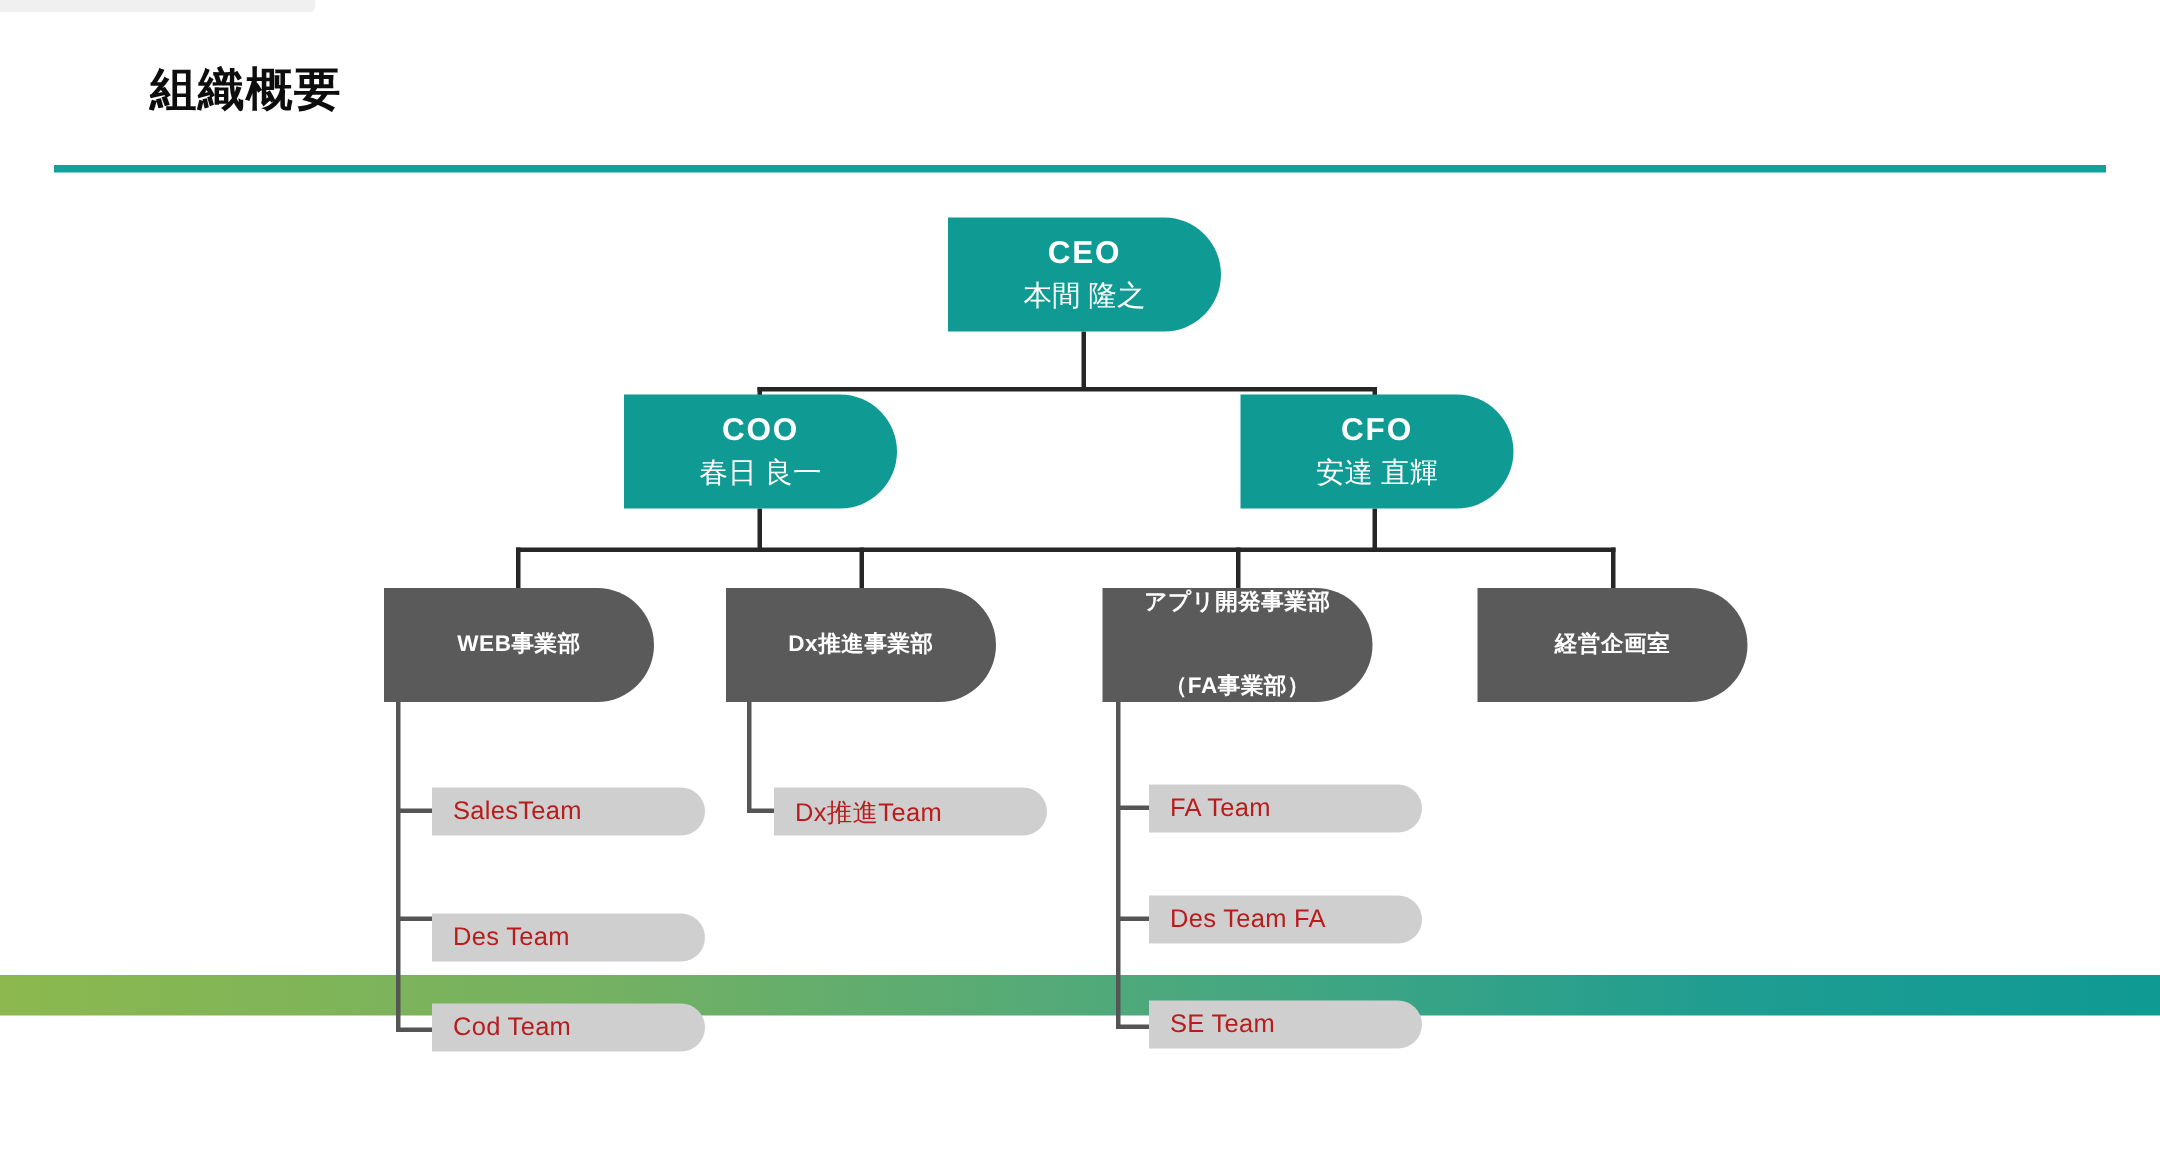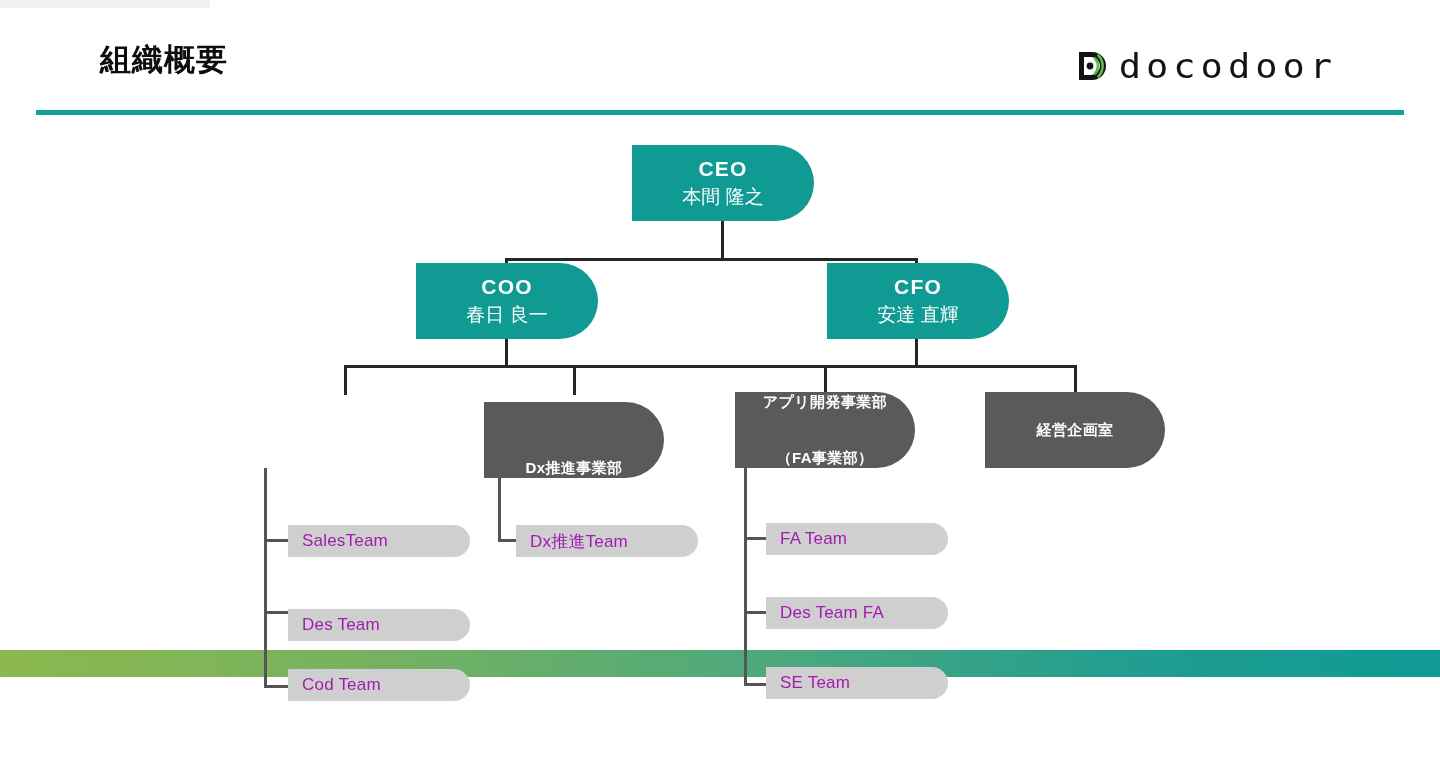--- a/index.html
+++ b/index.html
@@ -121,28 +121,28 @@
   .node.dept {
     background: #5a5a5a;
     border-radius: 0 60px 60px 0;
     height: 76px;
     font-size: 15px;
     font-weight: 700;
     letter-spacing: 0.4px;
     line-height: 1.35;
   }
   .node.dept.d1 { left: 256px; top: 272px; width: 180px; }
-  .node.dept.d2 { left: 484px; top: 282px; width: 180px; justify-content: flex-end; }
+  .node.dept.d2 { left: 484px; top: 272px; width: 180px; }
   .node.dept.d3 { left: 735px; top: 272px; width: 180px; gap: 36px; }
   .node.dept.d4 { left: 985px; top: 272px; width: 180px; }
 
   
   .node.team {
     background: #cfcfcf;
-    color: #a21caf;
+    color: #b91c1c;
     border-radius: 0 26px 26px 0;
     height: 32px;
     font-size: 17px;
     font-weight: 400;
     align-items: flex-start;
     justify-content: center;
     padding-left: 14px;
     text-align: left;
     letter-spacing: 0.2px;
   }
@@ -193,32 +193,20 @@
 </style>
 </head>
 <body>
 
 <div id="slide">
 
   <div class="top-sliver"></div>
 
   <div class="page-title">組織概要</div>
 
-  <div class="logo">
-    <span class="logo-mark">
-      <svg width="34" height="34" viewBox="0 0 34 34" aria-hidden="true">
-        <path d="M3 3 H16 A14 14 0 0 1 16 31 H3 Z" fill="#131313"></path>
-        <path d="M8 8 H15 A9 9 0 0 1 15 26 H8 Z" fill="#ffffff"></path>
-        <circle cx="14" cy="17" r="3.4" fill="#131313"></circle>
-        <path d="M19 9.5 A11 11 0 0 1 19 24.5" stroke="#5fba46" stroke-width="2.6" fill="none" stroke-linecap="round"></path>
-        <path d="M22.5 6.5 A15.5 15.5 0 0 1 22.5 27.5" stroke="#5fba46" stroke-width="2.6" fill="none" stroke-linecap="round"></path>
-      </svg>
-    </span>
-    <span class="logo-word">docodoor</span>
-  </div>
 
   <div class="title-rule"></div>
 
   <div id="chart">
 
     <div class="ln v ceo-stem"></div>
     <div class="ln h exec-bus"></div>
     <div class="ln v coo-drop"></div>
     <div class="ln v cfo-drop"></div>
 
@@ -251,20 +239,23 @@
     <div class="node exec coo">
       <span class="role">COO</span>
       <span class="person">春日 良一</span>
     </div>
 
     <div class="node exec cfo">
       <span class="role">CFO</span>
       <span class="person">安達 直輝</span>
     </div>
 
+    <div class="node dept d1">
+      <span>WEB事業部</span>
+    </div>
 
     <div class="node dept d2">
       <span>Dx推進事業部</span>
     </div>
 
     <div class="node dept d3">
       <span>アプリ開発事業部</span>
       <span>（FA事業部）</span>
     </div>
 

